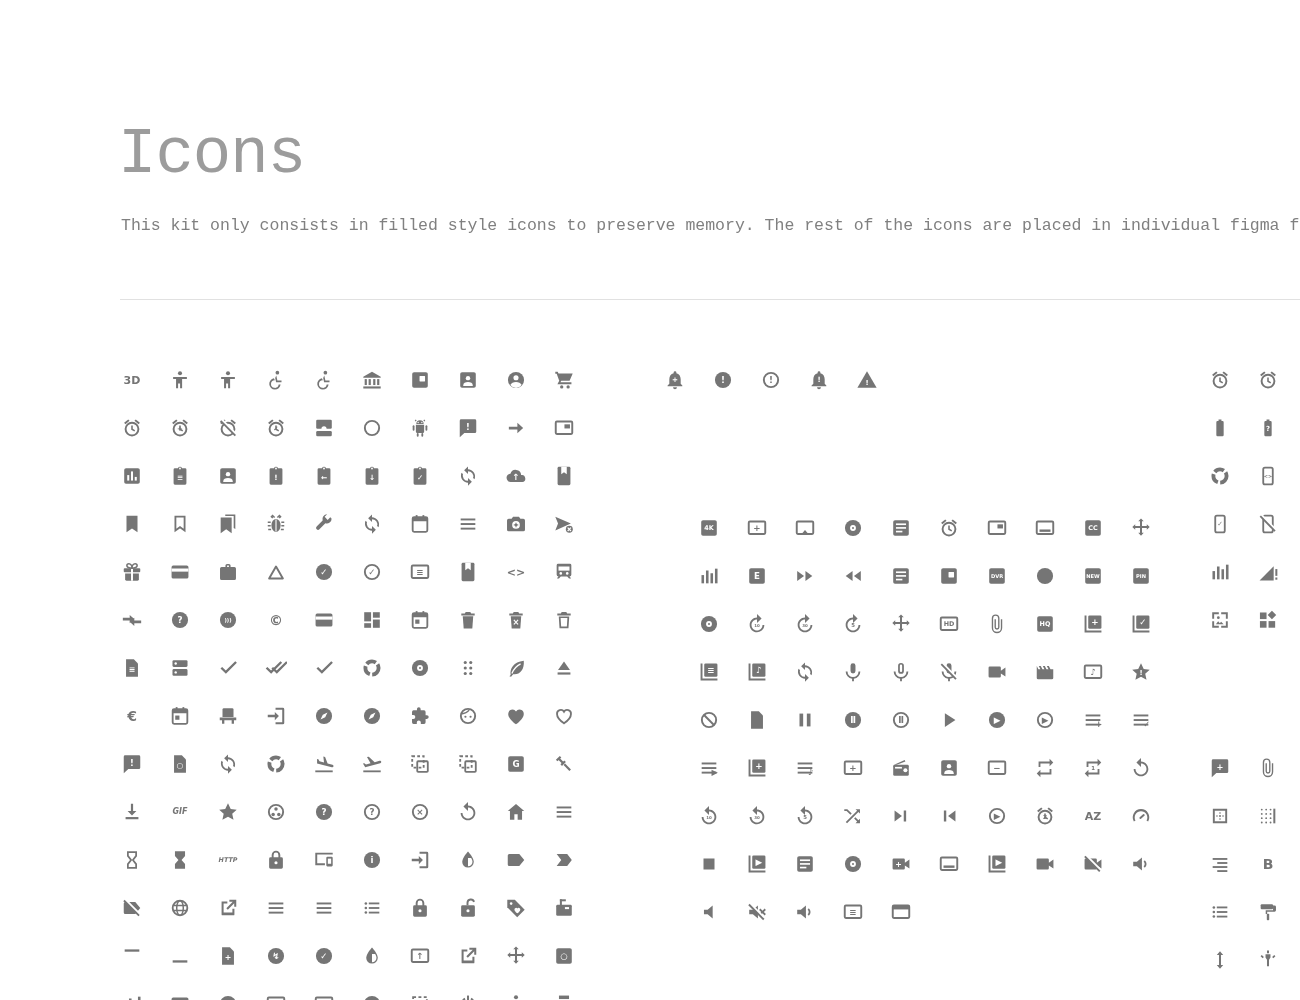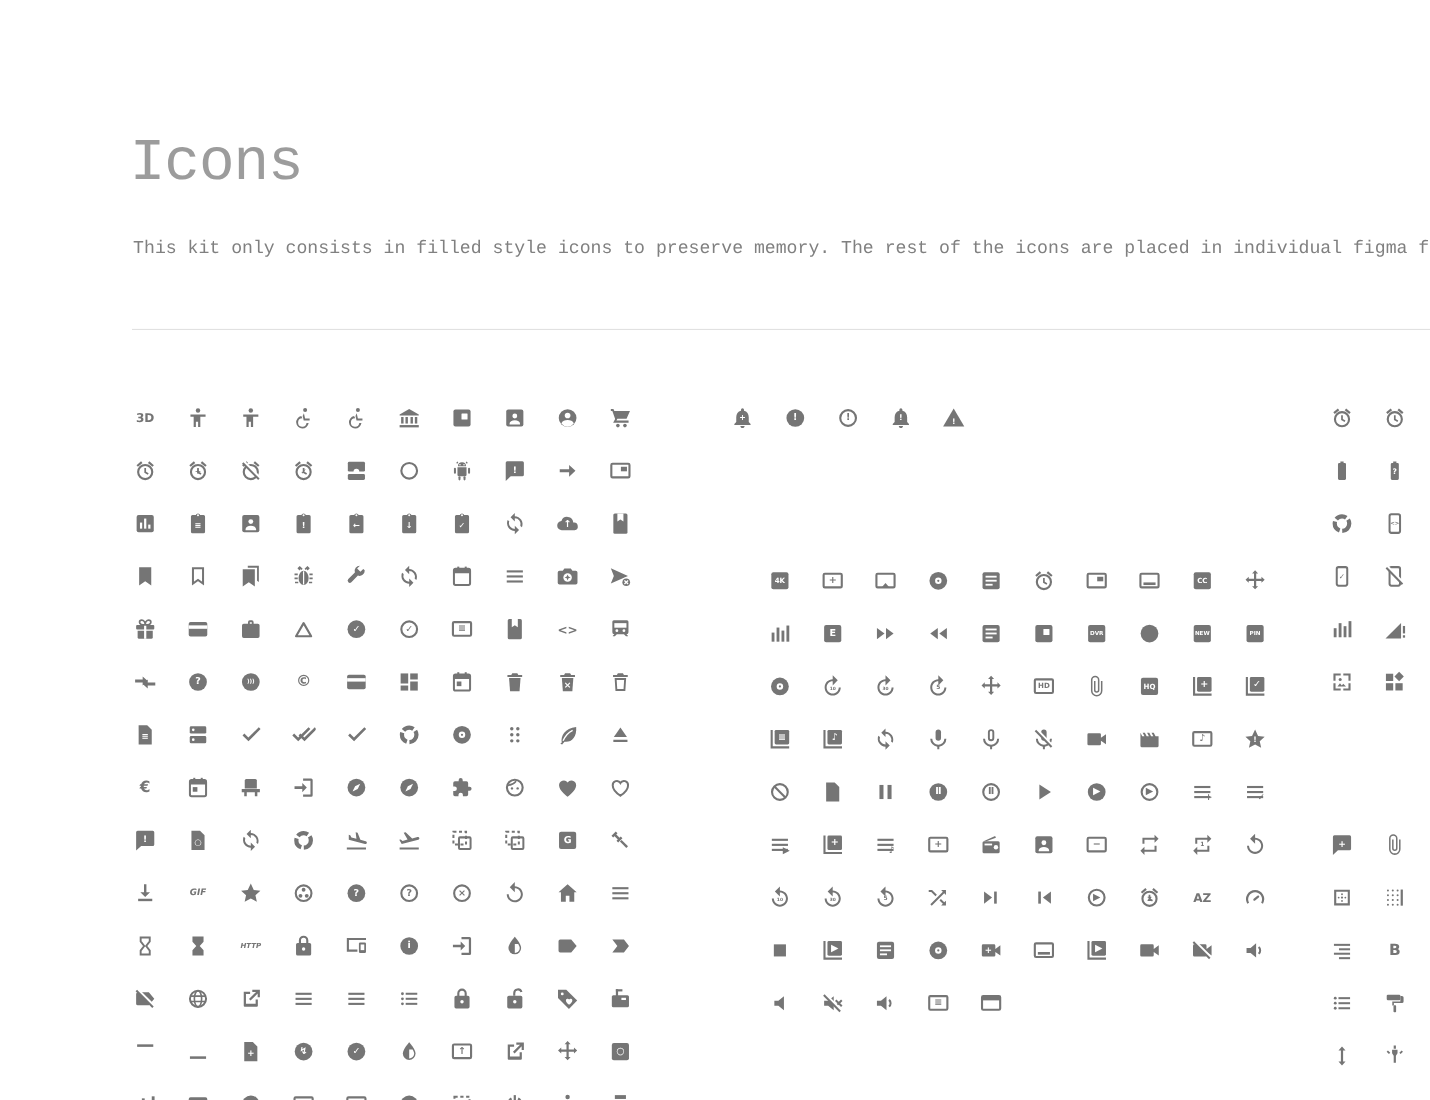--- a/index.html
+++ b/index.html
@@ -3,21 +3,21 @@
 <meta charset="utf-8">
 <style>
   html,body{margin:0;padding:0}
   body{
     width:1300px;height:1000px;overflow:hidden;position:relative;
     background:#ffffff;font-family:"Liberation Sans","DejaVu Sans",sans-serif;
   }
   #page-title{
     position:absolute;left:118px;top:120px;margin:0;
     font-family:"Liberation Mono","DejaVu Sans Mono",monospace;
-    font-size:54px;font-weight:500;letter-spacing:-1px;line-height:1.1;
+    font-size:64px;font-weight:500;letter-spacing:-1px;line-height:1.1;
     color:var(--heading,#9c9c9c);
   }
   #page-subtitle{
     position:absolute;left:121px;top:216px;margin:0;white-space:nowrap;
     font-family:"Liberation Mono","DejaVu Sans Mono",monospace;
     font-size:16.5px;font-weight:400;letter-spacing:0;line-height:1.2;
     color:var(--subtitle,#808080);
   }
   #divider{
     position:absolute;left:120px;top:299px;width:1180px;height:1px;

